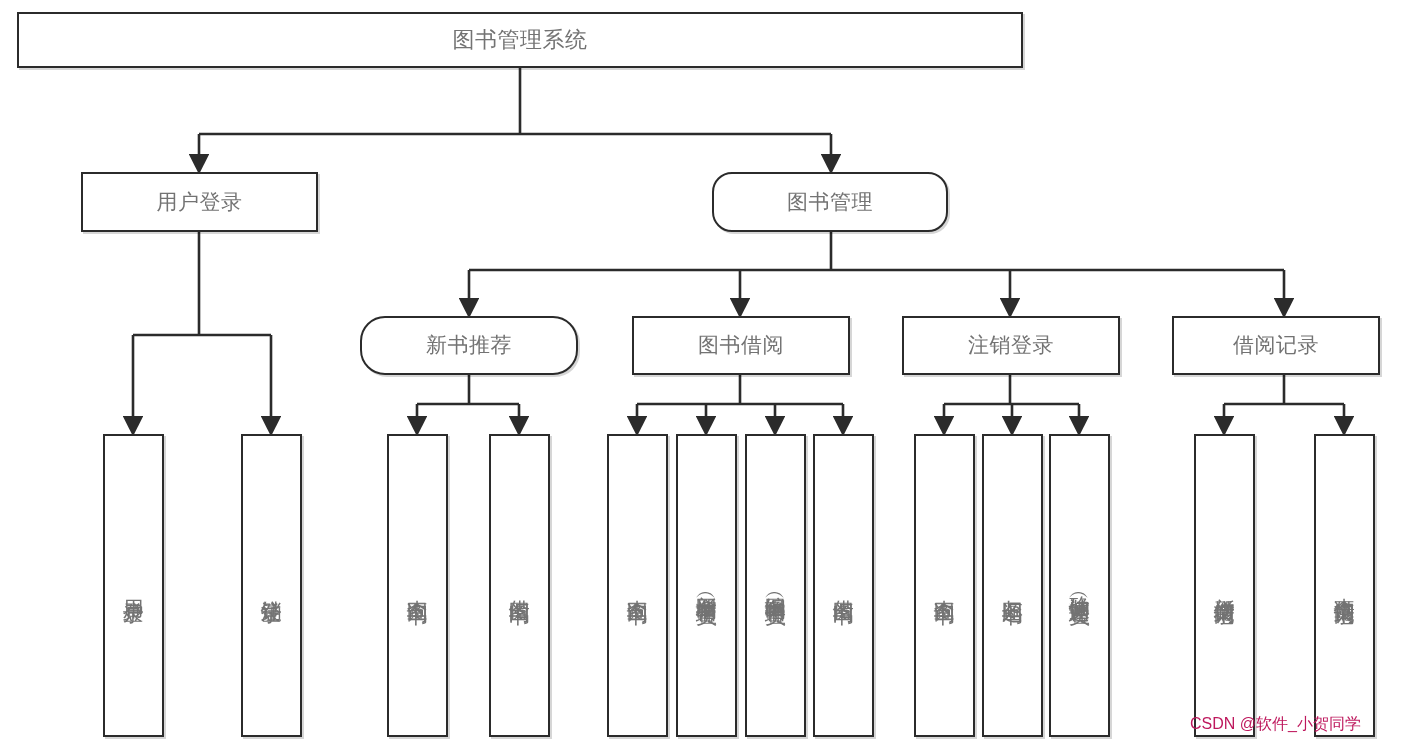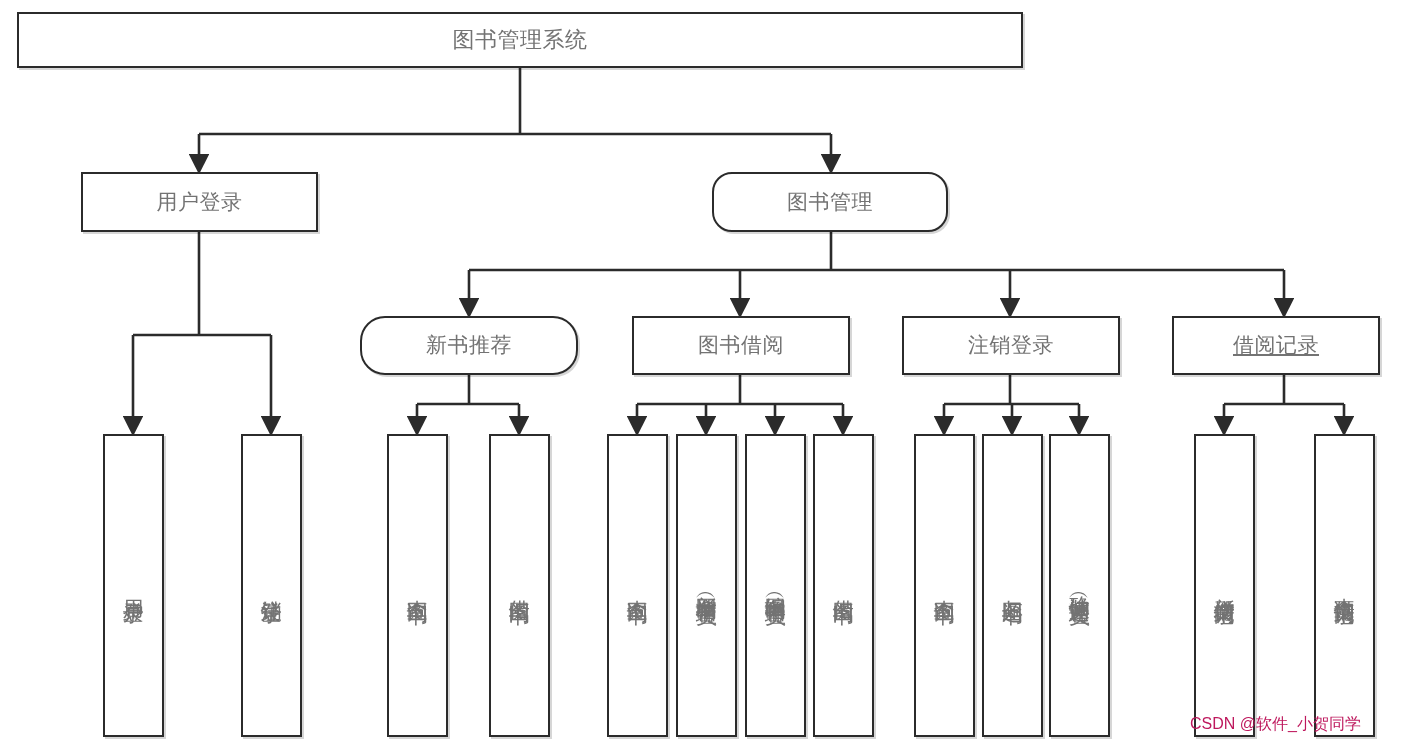--- a/index.html
+++ b/index.html
@@ -146,21 +146,21 @@
   </div>
 
   <div class="node h" style="left:632px; top:316px; width:218px; height:59px;">
     <span class="label">图书借阅</span>
   </div>
 
   <div class="node h" style="left:902px; top:316px; width:218px; height:59px;">
     <span class="label">注销登录</span>
   </div>
 
-  <div class="node h" style="left:1172px; top:316px; width:208px; height:59px;text-decoration:underline;">
+  <div class="node h" style="left:1172px; top:316px; width:208px; height:59px;">
     <span class="label">借阅记录</span>
   </div>
 
   <div class="node v" style="left:103px; top:434px; width:61px; height:303px;">
     <span class="label">用户登录</span>
   </div>
 
   <div class="node v" style="left:241px; top:434px; width:61px; height:303px;">
     <span class="label">注销登录</span>
   </div>

